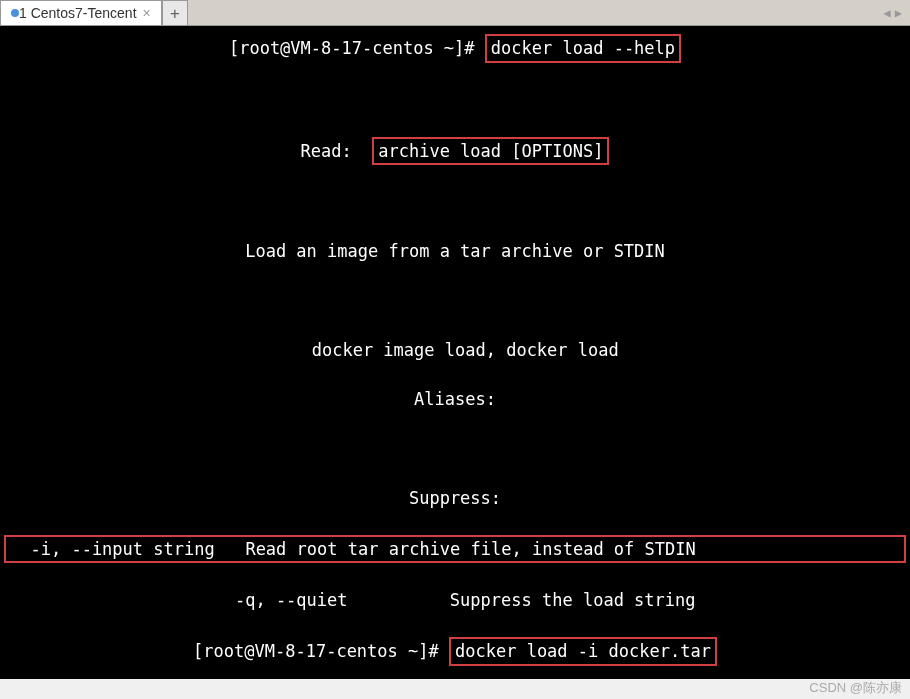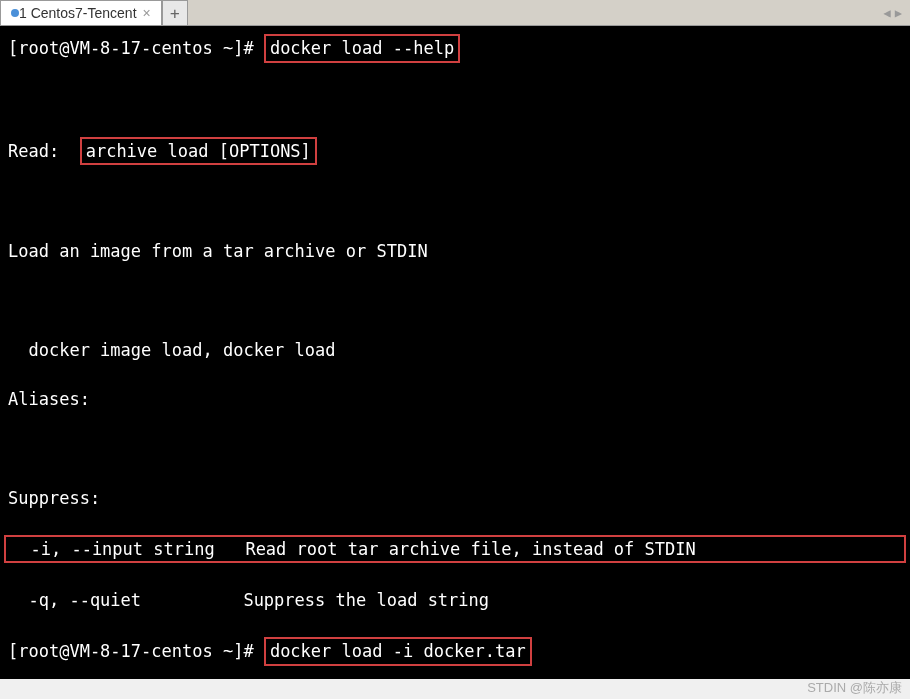--- a/index.html
+++ b/index.html
@@ -93,20 +93,21 @@
     .watermark {
       position: absolute;
       bottom: 2px;
       right: 8px;
       font-size: 13px;
       color: #aaa;
       font-family: sans-serif;
     }
     .line {
       display: block;
+      text-align: center;
     }
   </style>
 </head>
 <body>
 
 <div class="tab-bar">
   <div class="tab">
     <span class="tab-dot"></span>
     <span>1 Centos7-Tencent</span>
     <span class="tab-close">×</span>
@@ -136,13 +137,13 @@
 
 
 
 
 
 
 
 
 </div>
 
-<div class="watermark">STDIN @陈亦康</div>
+<div class="watermark">CSDN @陈亦康</div>
 
 </body></html>

